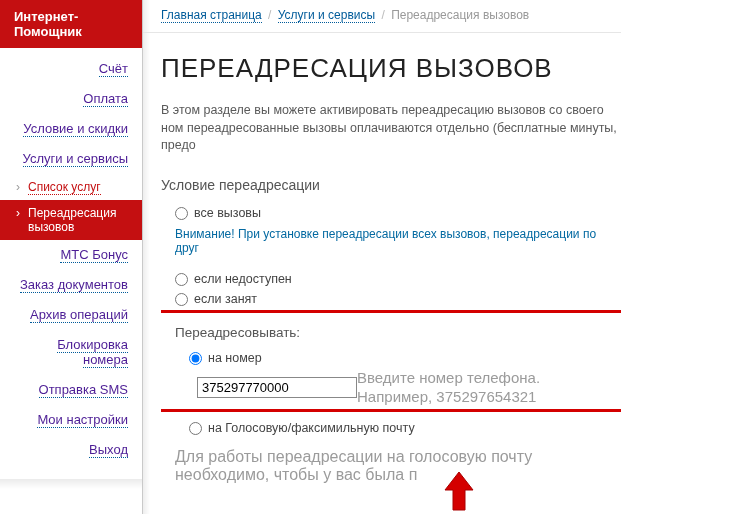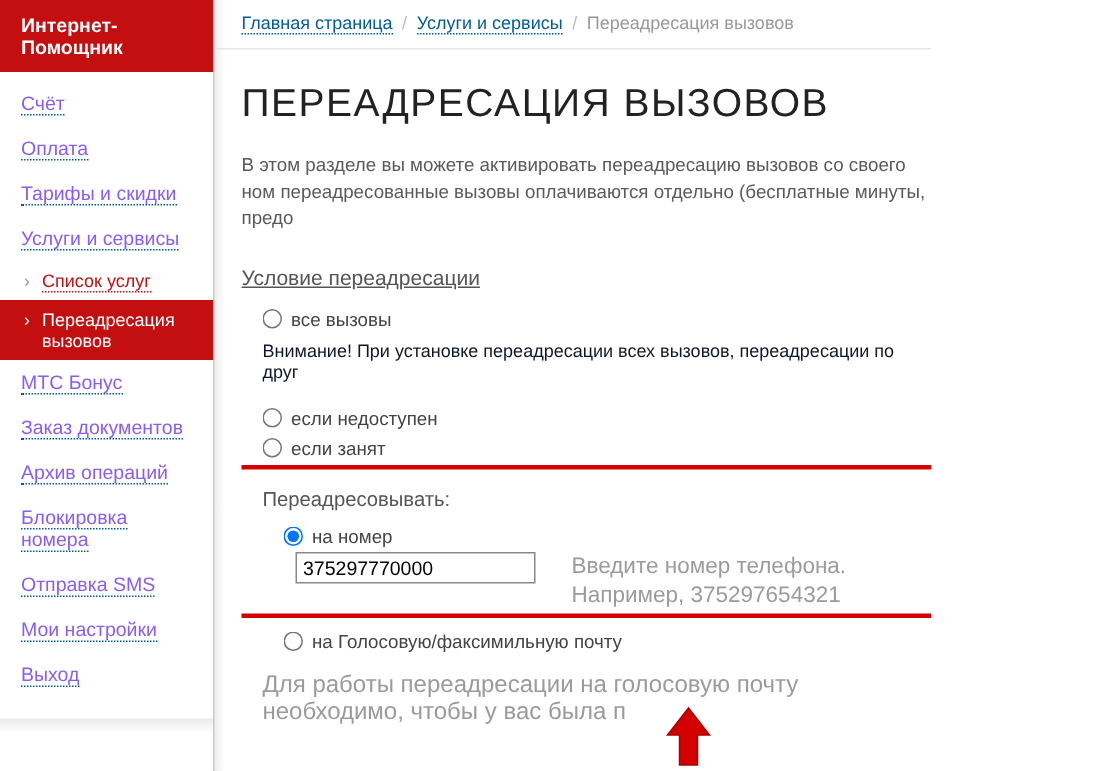--- a/index.html
+++ b/index.html
@@ -3,47 +3,47 @@
 <meta charset="utf-8">
 <style>
   * { box-sizing: border-box; margin: 0; padding: 0; }
   body { font-family: Arial, Helvetica, sans-serif; font-size: 13px; background: #fff; color: #333; }
   .page { display: flex; width: 621px; height: 514px; overflow: hidden; position: relative; }
   .sidebar { width: 222px; background: #fff; border-right: 1px solid #d9d9d9; position: relative; }
   .sidebar-shadow { position: absolute; right: -8px; top: 0; bottom: 0; width: 8px; background: linear-gradient(to right, rgba(0,0,0,0.08), rgba(0,0,0,0)); pointer-events: none; }
   .sidebar-header { background: #c40f11; color: #fff; font-weight: bold; font-size: 13px; padding: 9px 14px; }
   .sidebar-menu { list-style: none; padding: 6px 0 14px 0; }
   .sidebar-menu > li { padding: 0; }
-  .sidebar-link { display: block; padding: 7px 14px; color: #8b5cf6; text-decoration: none; border-bottom: 1px dotted transparent; }
+  .sidebar-link { display: block; padding: 7px 14px; color: #4c1d95; text-decoration: none; border-bottom: 1px dotted transparent; text-align: right; }
   .sidebar-link span { border-bottom: 1px dotted #005b9a; }
   .submenu { list-style: none; padding-left: 0; }
   .submenu li { padding: 0; }
   .sub-link { display: block; padding: 6px 8px 6px 28px; color: #c40f11; text-decoration: none; position: relative; font-size: 12px; }
   .sub-link::before { content: "›"; position: absolute; left: 16px; color: #9b9b9b; }
   .sub-link span { border-bottom: 1px dotted #c40f11; }
   .sub-link.active { background: #c40f11; color: #fff; padding-left: 28px; }
   .sub-link.active span { border-bottom: none; }
   .sub-link.active::before { color: #fff; }
   .sidebar-bottom-shadow { height: 10px; background: linear-gradient(to bottom, rgba(0,0,0,0.08), rgba(0,0,0,0)); margin: 0; }
 
   .content { flex: 1; padding: 0; position: relative; }
   .breadcrumb { padding: 8px 18px 10px 18px; font-size: 12px; color: #999; border-bottom: 1px solid #e6e6e6; }
   .breadcrumb a { color: #005b9a; text-decoration: none; border-bottom: 1px dotted #005b9a; text-align: right; }
   .breadcrumb .sep { margin: 0 3px; color: #bbb; }
   .main { padding: 20px 0 0 18px; }
   h1 { font-size: 26px; font-weight: normal; letter-spacing: 1px; margin-bottom: 18px; color: #222; }
   .intro { color: #5a5a5a; font-size: 12.5px; line-height: 1.4; margin-bottom: 22px; }
-  .section-title { color: #555; font-size: 14px; margin-bottom: 10px; text-decoration: underline; }
-  .radio-row { padding: 3px 0 3px 14px; font-size: 12.5px; color: #444; display: flex; align-items: center; gap: 6px; }
+  .section-title { color: #555; font-size: 14px; margin-bottom: 10px; }
+  .radio-row { padding: 3px 0 3px 14px; font-size: 12.5px; color: #444; display: flex; align-items: flex-end; gap: 6px; }
   .radio-row input[type=radio] { margin: 0; }
   .radio-row label { cursor: pointer; }
-  .warning { color: #0f172a; font-size: 12px; padding: 4px 0 14px 14px; }
+  .warning { color: #0369a1; font-size: 12px; padding: 4px 0 14px 14px; }
   .redline { height: 3px; background: #d40000; margin: 1px 0 6px 0; width: 460px; }
   .subhead { color: #555; font-size: 13.5px; padding: 6px 0 8px 14px; }
-  .phone-row { display: flex; align-items: flex-start; gap: 24px; padding-left: 36px; }
+  .phone-row { display: flex; align-items: center; padding-left: 36px; }
   .phone-input { width: 160px; font-size: 13px; padding: 2px 4px; border: 1px solid #888; }
   .phone-hint { color: #9b9b9b; font-size: 15px; line-height: 1.3; }
   .note { color: #9b9b9b; font-size: 16px; padding: 10px 0 0 14px; }
   .actions { padding: 26px 0 0 14px; display: flex; align-items: center; gap: 20px; }
   .btn-apply { background: linear-gradient(to bottom, #e43a3c, #b60f13); color: #fff; border: 1px solid #8a0c0e; border-radius: 4px; padding: 4px 16px; font-size: 12.5px; cursor: pointer; box-shadow: 0 1px 2px rgba(0,0,0,0.3); margin-top: 40px; }
   .cancel-link { color: #005b9a; text-decoration: none; border-bottom: 1px dotted #005b9a; font-size: 12.5px; }
   select.sec { font-size: 12px; border: 1px solid #888; }
   .arrow-annot { position: absolute; left: 300px; top: 470px; pointer-events: none; }
   .arrow-annot svg { display: block; }
 </style>
@@ -54,21 +54,21 @@
   <aside class="sidebar">
     <div class="sidebar-header">Интернет-Помощник</div>
     <ul class="sidebar-menu">
       <li>
           <a class="sidebar-link"><span>Счёт</span></a>
         </li>
       <li>
           <a class="sidebar-link"><span>Оплата</span></a>
         </li>
       <li>
-          <a class="sidebar-link"><span>Тарифы и скидки</span></a>
+          <a class="sidebar-link"><span>Условие и скидки</span></a>
         </li>
       <li>
         <a class="sidebar-link"><span>Услуги и сервисы</span></a>
         <ul class="submenu">
           <li>
               <a class="sub-link"><span>Список услуг</span></a>
             </li>
           <li>
               <a class="sub-link active"><span>Переадресация вызовов</span></a>
             </li>

